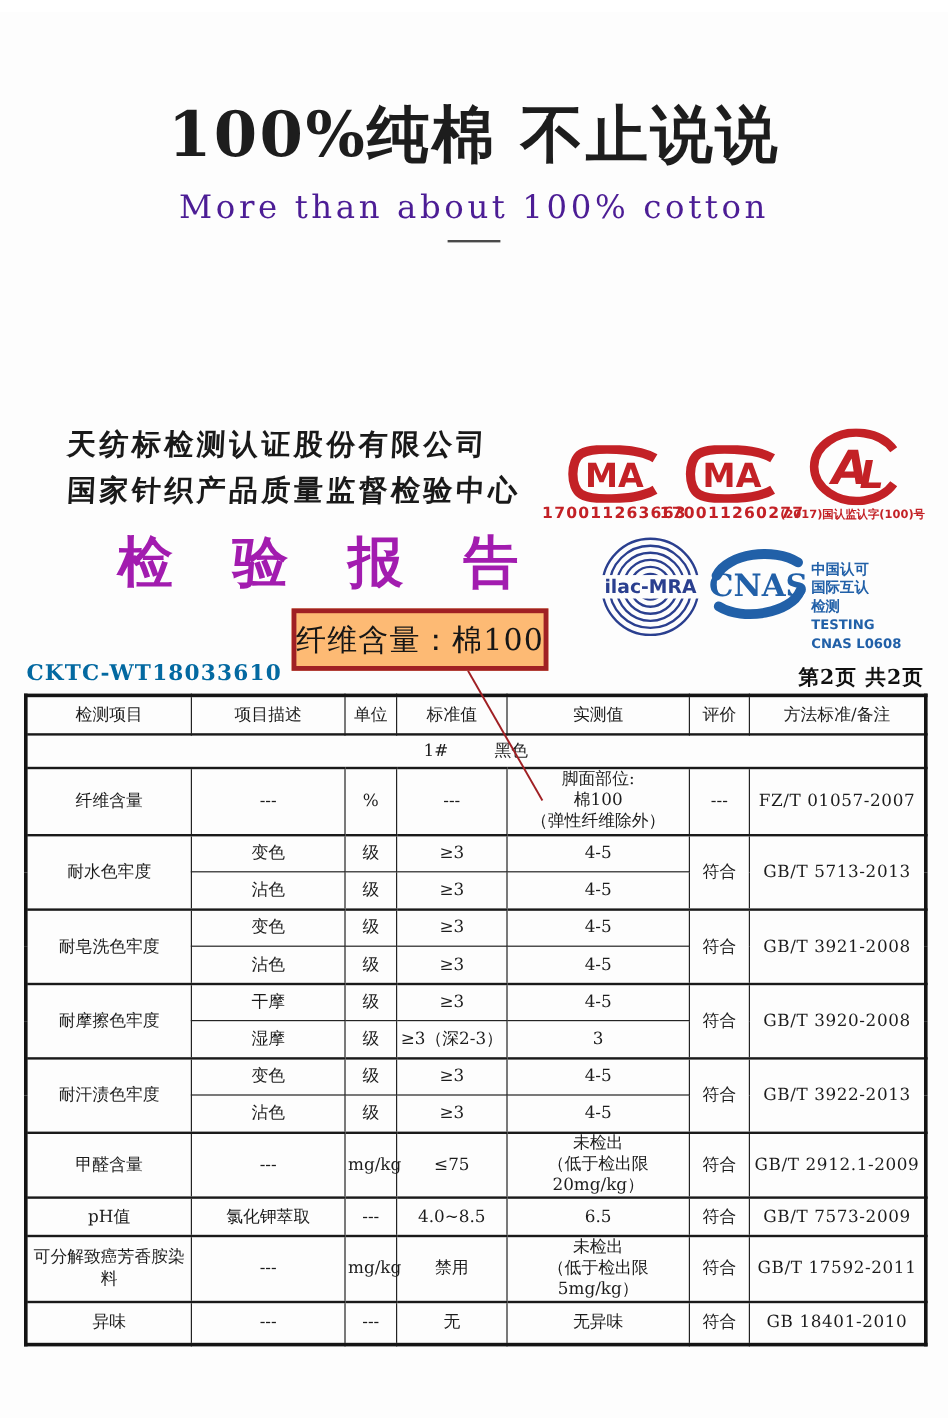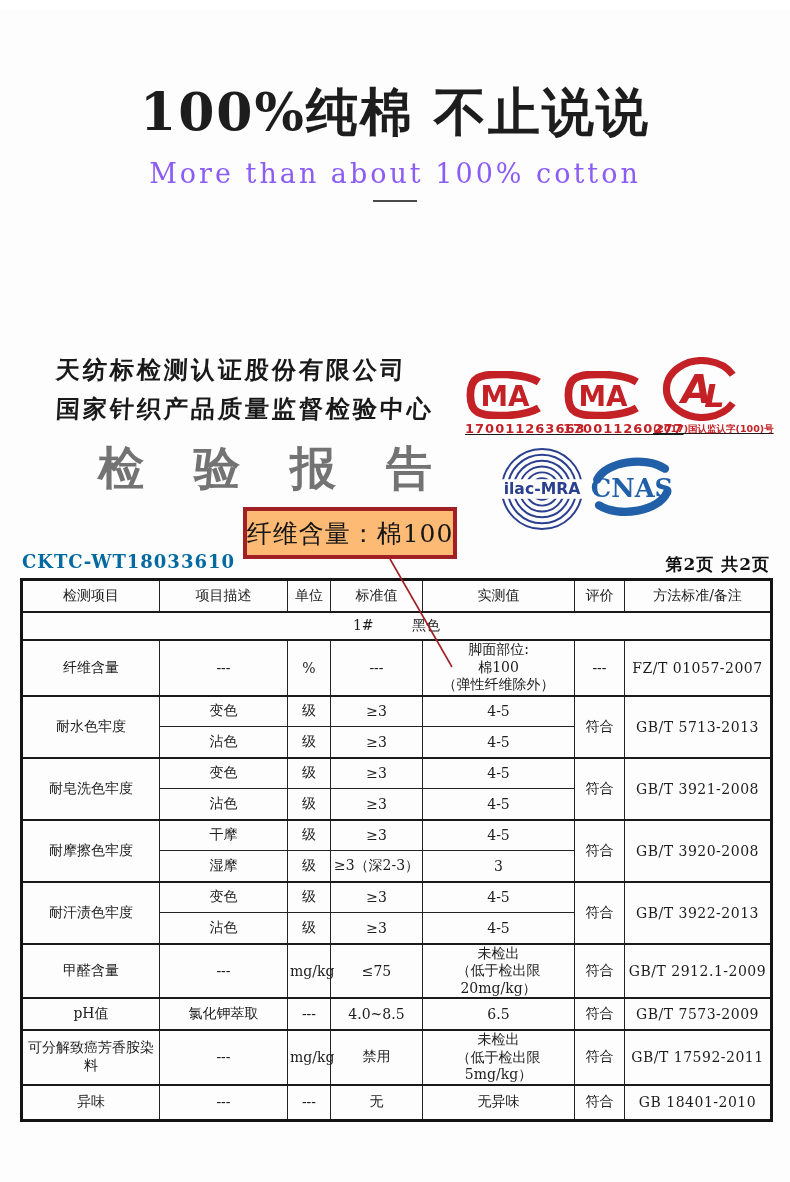--- a/index.html
+++ b/index.html
@@ -3,35 +3,35 @@
 <meta charset="utf-8">
 <style>
   html,body{margin:0;padding:0;background:#fff;}
   .page{position:relative;width:790px;height:1182px;background:#fdfdfd;
         font-family:"DejaVu Serif", serif;color:#1b1b1b;margin:10px auto;overflow:hidden;}
   .abs{position:absolute;}
 
   
   .hero-title{left:0;right:0;top:68px;text-align:center;font-size:52px;font-weight:bold;
               color:#1d1d1d;letter-spacing:2px;}
-  .hero-sub{left:0;right:0;top:148px;text-align:center;font-size:27px;color:#8b5cf6;
+  .hero-sub{left:0;right:0;top:148px;text-align:center;font-size:27px;color:#4c1d95;
             letter-spacing:3px;}
   .hero-divider{left:50%;margin-left:-22px;top:190px;width:44px;height:2px;background:#4a4a4a;}
   .hero-tagline{left:0;right:0;top:212px;text-align:center;font-size:23px;color:#1f1f1f;
                 font-family:"DejaVu Sans", sans-serif;letter-spacing:3px;}
 
   
   .company{left:56px;font-size:24px;font-weight:bold;letter-spacing:3px;color:#191919;
            transform:skewX(-3deg);}
   .company.l1{top:344px;}
   .company.l2{top:383px;}
-  .report-heading{left:98px;top:428px;font-size:46px;font-weight:bold;color:#737373;
+  .report-heading{left:98px;top:428px;font-size:46px;font-weight:bold;color:#a21caf;
                   letter-spacing:17px;white-space:nowrap;}
 
-  .logo-block{display:flex;flex-direction:column;text-decoration:underline;}
+  .logo-block{display:flex;flex-direction:column;align-items:center;}
   .logo-num{font-size:13px;font-weight:bold;color:#c32126;letter-spacing:1px;
             font-family:"DejaVu Sans", sans-serif;margin-top:2px;white-space:nowrap;}
   .logo-num.small{font-size:9.5px;letter-spacing:0;}
   .cnas-text{left:676px;top:441px;color:#2160a8;font-family:"DejaVu Sans", sans-serif;
              line-height:15.5px;font-size:12px;font-weight:bold;white-space:pre-line;}
   .cnas-text .en{font-size:11px;font-weight:bold;}
 
   
   .callout{left:243px;top:497px;width:206px;height:44px;border:4px solid #a02024;
            display:flex;align-items:center;justify-content:center;background:#fdba74;
@@ -113,20 +113,27 @@
     <rect x="1" y="34" width="88" height="20" fill="#fdfdfd"></rect>
     <text x="45" y="49" text-anchor="middle" font-family="DejaVu Sans, sans-serif" font-size="16" font-weight="bold" fill="#2a3f8f">ilac-MRA</text>
   </svg>
 
   <svg class="abs" style="left:588px;top:446px;" width="88" height="62" viewBox="0 0 96 64">
     <path d="M10 24 C 20 4, 62 -2, 84 12" fill="none" stroke="#2160a8" stroke-width="9" stroke-linecap="round"></path>
     <path d="M86 38 C 78 58, 34 66, 12 52" fill="none" stroke="#2160a8" stroke-width="9" stroke-linecap="round"></path>
     <text x="48" y="43" text-anchor="middle" font-family="DejaVu Serif, serif" font-size="28" font-weight="bold" fill="#2160a8">CNAS</text>
   </svg>
 
+  <div class="abs cnas-text">
+    <span>中国认可
+国际互认
+检测</span>
+    <span class="en">TESTING</span>
+    <span class="en">CNAS L0608</span>
+  </div>
 
   <div class="abs callout">
     <span>纤维含量：棉100</span>
   </div>
 
   <svg class="abs overlay" width="790" height="1182" viewBox="0 0 790 1182">
     <line x1="390" y1="549" x2="452" y2="657" stroke="#a02024" stroke-width="1.6"></line>
   </svg>
 
   <div class="abs report-number">CKTC-WT18033610</div>

